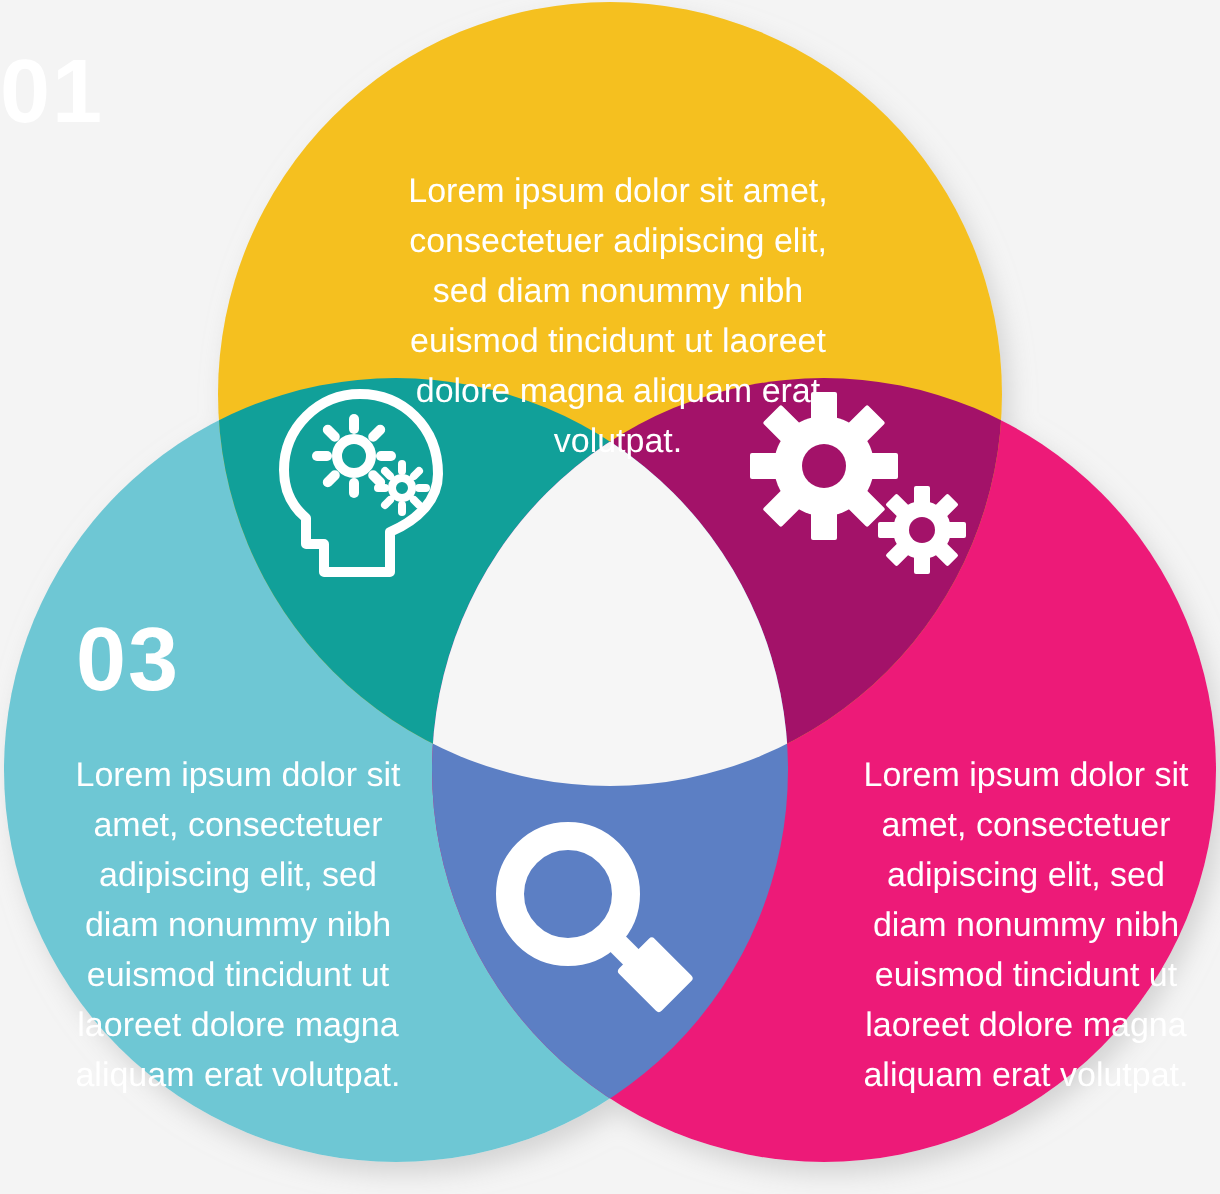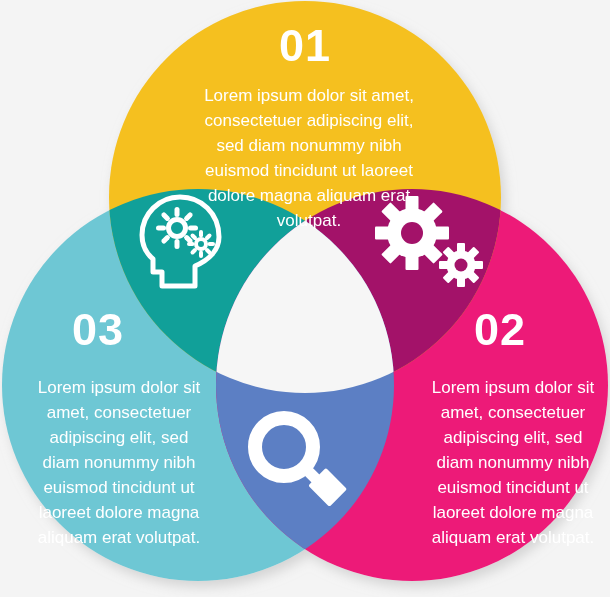--- a/index.html
+++ b/index.html
@@ -36,21 +36,20 @@
     height: 597px;
     pointer-events: none;
   }
   .seg-number {
     position: absolute;
     color: #ffffff;
     font-weight: bold;
     font-size: 45px;
     letter-spacing: 1px;
     line-height: 1;
-    text-align: center;
     white-space: nowrap;
     pointer-events: auto;
   }
   .seg-body {
     position: absolute;
     color: #ffffff;
     font-size: 17px;
     line-height: 1.47;
     text-align: center;
     pointer-events: auto;
@@ -119,21 +118,20 @@
         </g>
       </g>
     </g>
   </svg>
 
   <div class="overlay-layer">
 
     <div class="seg-number" id="num-01">01</div>
     <div class="seg-body" id="body-01">Lorem ipsum dolor sit amet, consectetuer adipiscing elit, sed diam nonummy nibh euismod tincidunt ut laoreet dolore magna aliquam erat volutpat.</div>
 
-    <div class="seg-number" id="num-02">02</div>
     <div class="seg-body" id="body-02">Lorem ipsum dolor sit amet, consectetuer adipiscing elit, sed diam nonummy nibh euismod tincidunt ut laoreet dolore magna aliquam erat volutpat.</div>
 
     <div class="seg-number" id="num-03">03</div>
     <div class="seg-body" id="body-03">Lorem ipsum dolor sit amet, consectetuer adipiscing elit, sed diam nonummy nibh euismod tincidunt ut laoreet dolore magna aliquam erat volutpat.</div>
 
     <div class="icon-wrap" id="icon-head">
       <svg viewBox="0 0 104 108" fill="none" stroke="#ffffff" stroke-width="5" stroke-linejoin="round" stroke-linecap="round">
 
         <path d="M86 47 C86 23 68 7 47 7 C26 7 9 24 9 45 C9 57 14 64 20 69
                  L20 82 L29 82 L29 96 L62 96 L62 76 C76 70 86 60 86 47 Z"></path>

